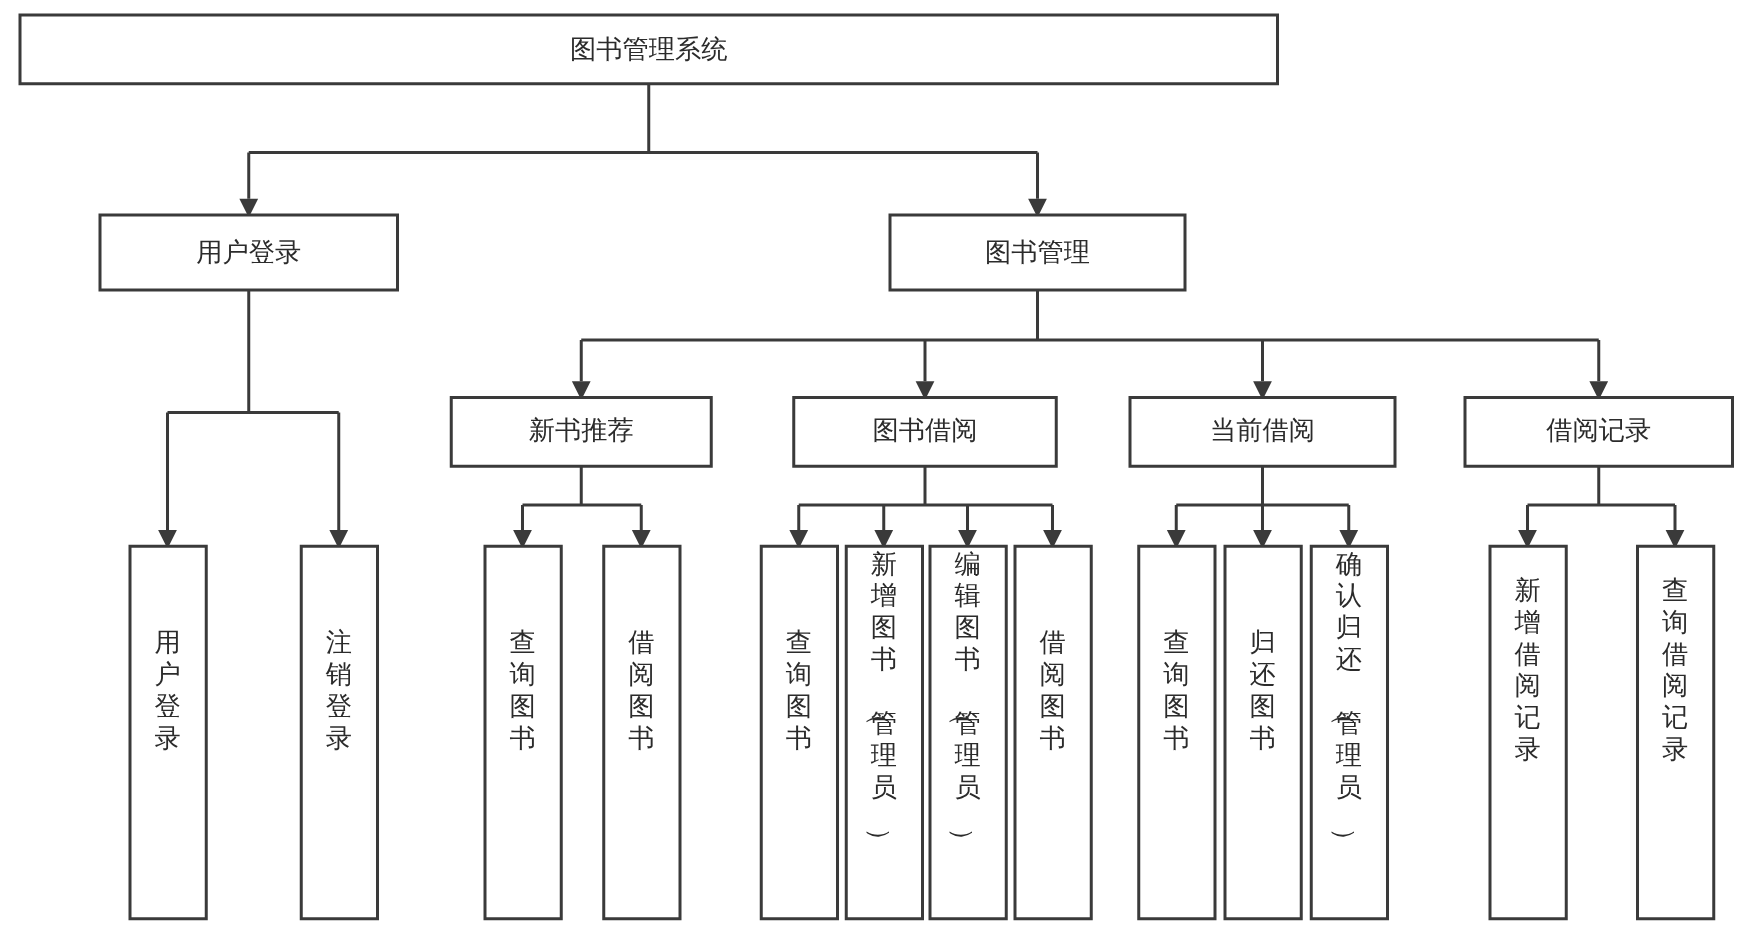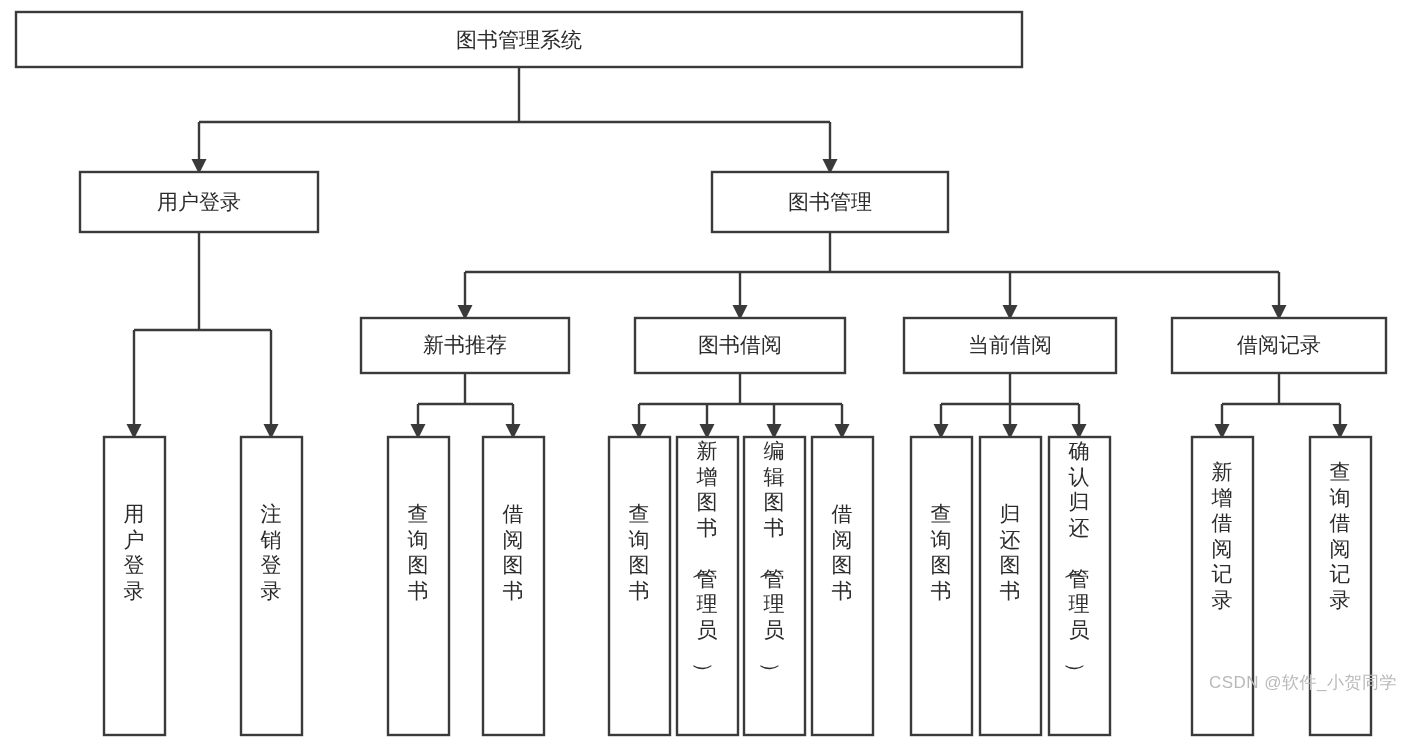--- a/index.html
+++ b/index.html
@@ -250,15 +250,14 @@
 
       <g>
         <rect class="leaf-box" x="1310" y="437" width="61" height="298"></rect>
         <text class="leaf-label" x="1340" y="479"><tspan x="1340" dy="0">查</tspan><tspan x="1340" dy="25.5">询</tspan><tspan x="1340" dy="25.5">借</tspan><tspan x="1340" dy="25.5">阅</tspan><tspan x="1340" dy="25.5">记</tspan><tspan x="1340" dy="25.5">录</tspan></text>
       </g>
 
     </g>
 
   </svg>
 
-  <div class="watermark-text">CSDN @软件_小贺同学</div>
 
 </div>
 
 </body></html>

